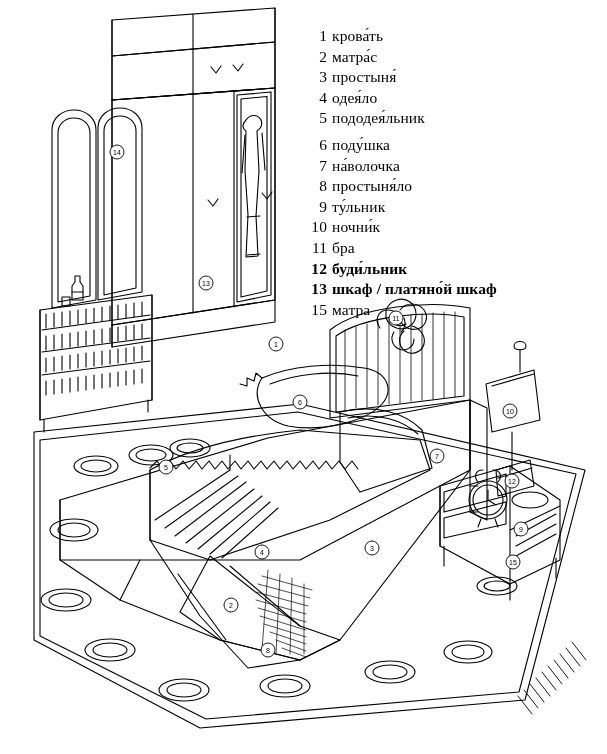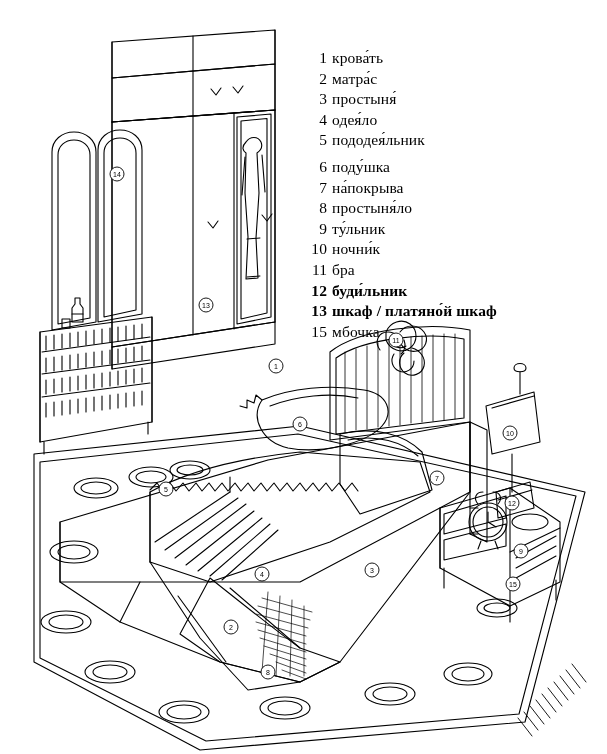--- a/index.html
+++ b/index.html
@@ -12,21 +12,20 @@
     height: 754px;
     font-family: "Liberation Serif", serif;
     color: #000;
     position: relative;
     overflow: hidden;
   }
   #page {
     position: relative;
     width: 607px;
     height: 678px;
-    margin-top: 22px;
   }
   
   .legend {
     position: absolute;
     left: 310px;
     top: 26px;
     width: 290px;
   }
   .legend-item {
     font-size: 15.5px;
@@ -264,23 +263,23 @@
     </svg>
   </div>
 
   <div class="legend">
     <div class="legend-item"><span class="num">1</span><span class="txt">крова́ть</span></div>
     <div class="legend-item"><span class="num">2</span><span class="txt">матра́с</span></div>
     <div class="legend-item"><span class="num">3</span><span class="txt">простыня́</span></div>
     <div class="legend-item"><span class="num">4</span><span class="txt">одея́ло</span></div>
     <div class="legend-item"><span class="num">5</span><span class="txt">пододея́льник</span></div>
     <div class="legend-item" style="margin-top:6px;"><span class="num">6</span><span class="txt">поду́шка</span></div>
-    <div class="legend-item"><span class="num">7</span><span class="txt">на́покрыва</span></div>
+    <div class="legend-item"><span class="num">7</span><span class="txt">на́волочка</span></div>
     <div class="legend-item"><span class="num">8</span><span class="txt">простыня́ло</span></div>
     <div class="legend-item"><span class="num">9</span><span class="txt">ту́льник</span></div>
     <div class="legend-item"><span class="num">10</span><span class="txt">ночни́к</span></div>
     <div class="legend-item"><span class="num">11</span><span class="txt">бра</span></div>
     <div class="legend-item bold"><span class="num">12</span><span class="txt">буди́льник</span></div>
     <div class="legend-item bold"><span class="num">13</span><span class="txt">шкаф / платяно́й шкаф</span></div>
-    <div class="legend-item"><span class="num">15</span><span class="txt">мбочка</span></div>
+    <div class="legend-item"><span class="num">15</span><span class="txt">матра</span></div>
   </div>
 
 </div>
 
 </body></html>

